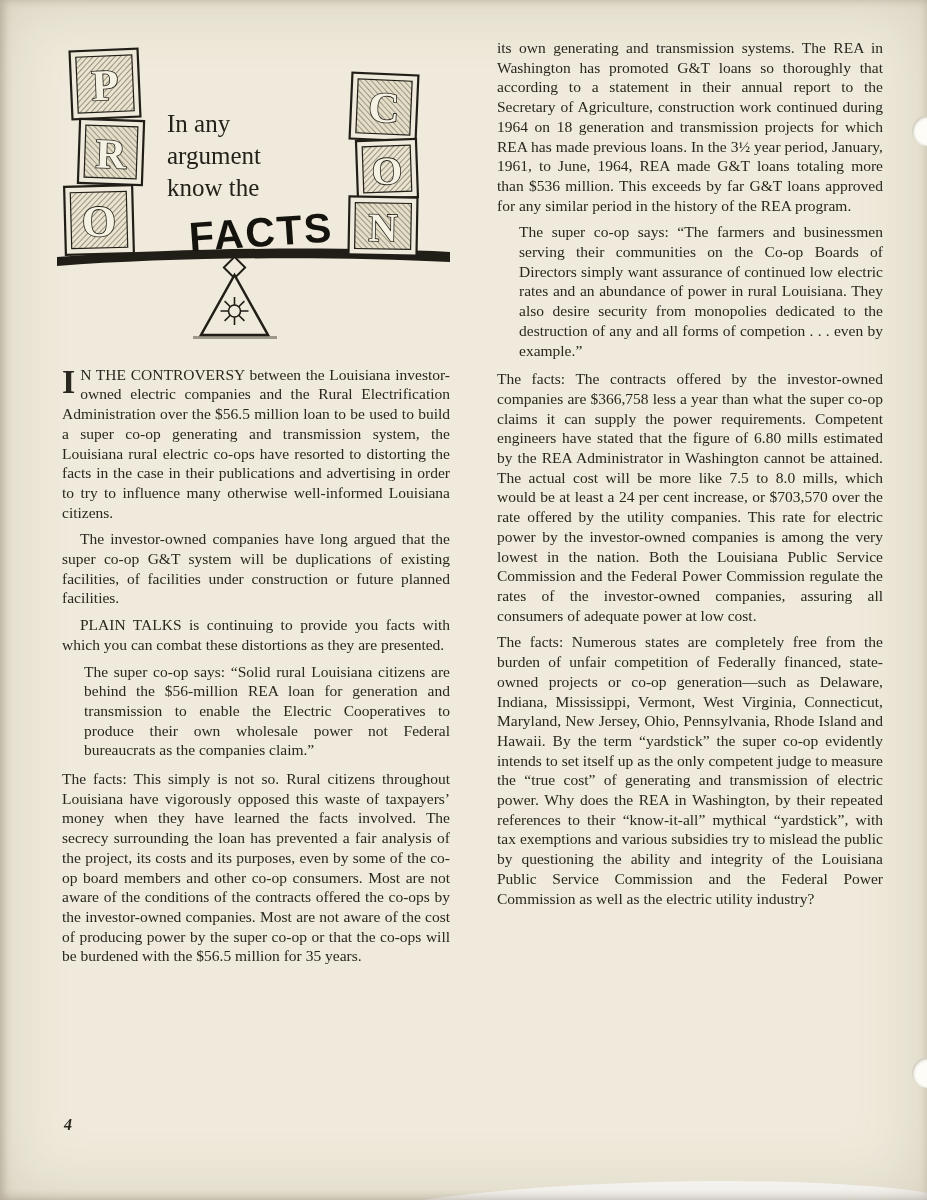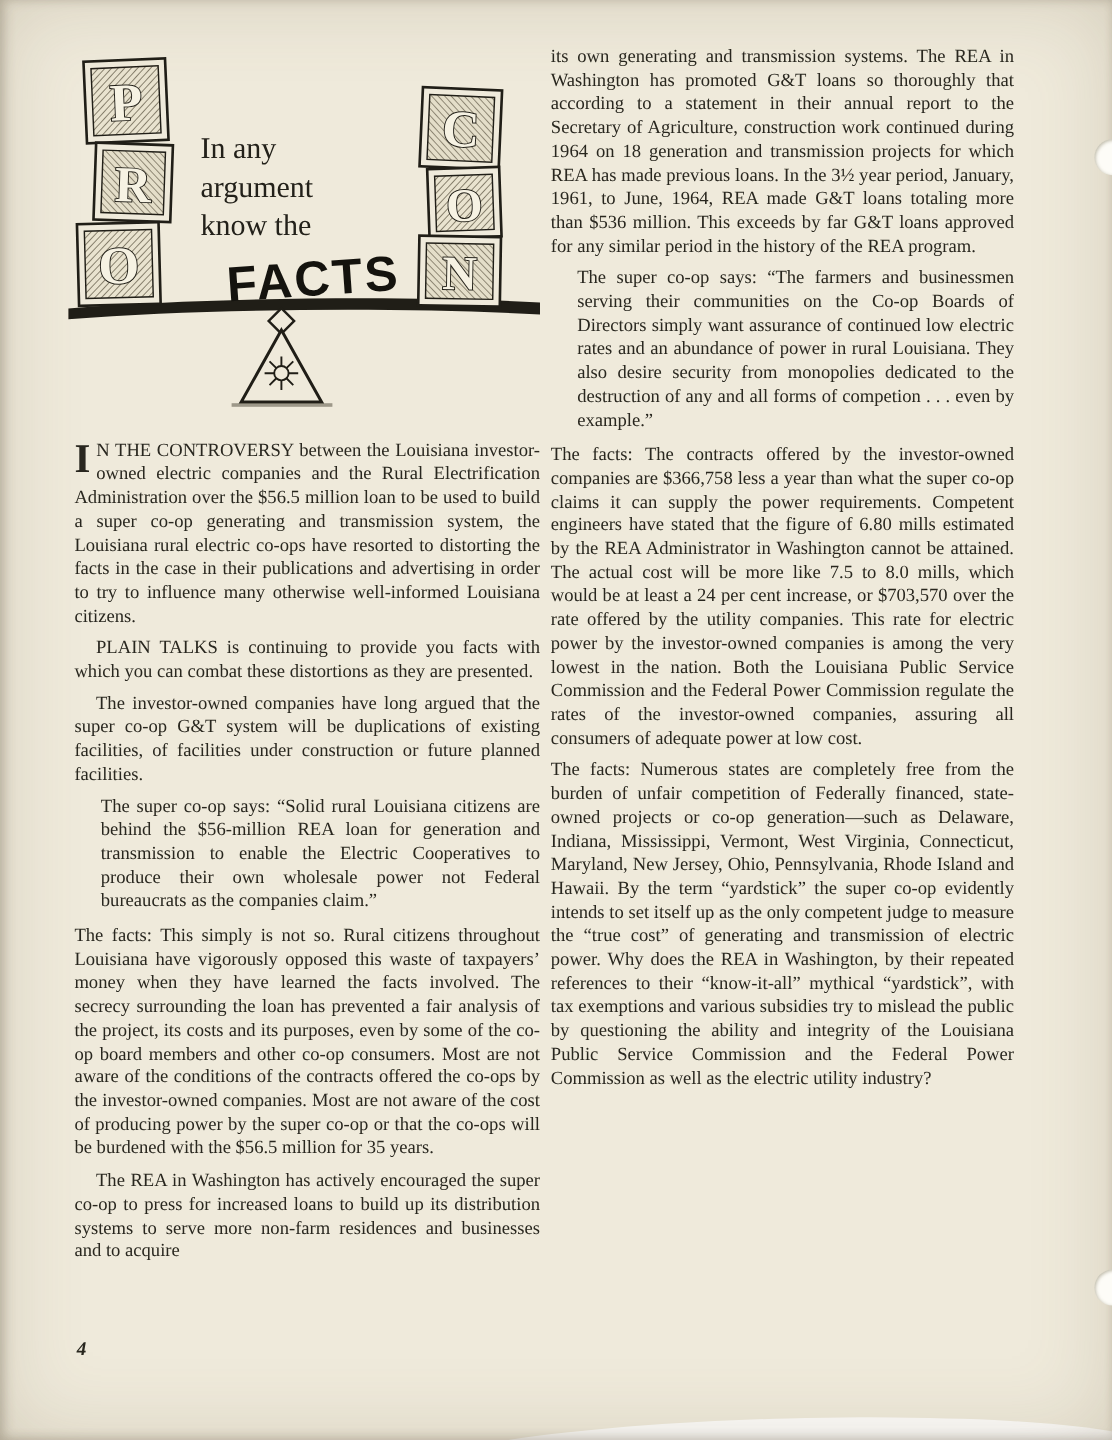--- a/index.html
+++ b/index.html
@@ -40,21 +40,21 @@
   }
   .column {
     position: absolute;
     top: 38px;
     font-size: 15.5px;
     line-height: 19.7px;
     text-align: justify;
     z-index: 2;
   }
   #left-col  { left: 62px;  width: 388px; }
-  #right-col { left: 459px; width: 386px; }
+  #right-col { left: 497px; width: 386px; }
   .illustration {
     margin: 6px 0 14px -7px;
   }
   p.para { margin: 0 0 7px 0; }
   p.first-indent { text-indent: 18px; }
   p.block-indent { margin-left: 22px; margin-bottom: 9px; }
   .lead-italic { }
   .dropcap {
     float: left;
     font-size: 34px;
@@ -145,25 +145,24 @@
         <text x="112" y="120" font-size="25">argument</text>
         <text x="112" y="152" font-size="25">know the</text>
       </g>
 
       <text class="facts" x="134" y="201" font-size="41" font-weight="bold" letter-spacing="2" transform="rotate(-4 225 190)" fill="#14130e">FACTS</text>
     </svg>
   </div>
 
   <div>
       <p class="para"><span class="dropcap">I</span><span class="lead-caps">N THE CONTROVERSY </span>between the Louisiana investor-owned electric companies and the Rural Electrification Administration over the $56.5 million loan to be used to build a super co-op generating and transmission system, the Louisiana rural electric co-ops have resorted to distorting the facts in the case in their publications and advertising in order to try to influence many otherwise well-informed Louisiana citizens.</p>
+      <p class="para first-indent">The investor-owned companies have long argued that the super co-op G&amp;T system will be duplications of existing facilities, of facilities under construction or future planned facilities.</p>
       <p class="para first-indent">PLAIN TALKS is continuing to provide you facts with which you can combat these distortions as they are presented.</p>
-      <p class="para first-indent">The investor-owned companies have long argued that the super co-op G&amp;T system will be duplications of existing facilities, of facilities under construction or future planned facilities.</p>
       <p class="para block-indent"><span class="lead-italic">The super co-op says: </span>“Solid rural Louisiana citizens are behind the $56-million REA loan for generation and transmission to enable the Electric Cooperatives to produce their own wholesale power not Federal bureaucrats as the companies claim.”</p>
       <p class="para"><span class="lead-italic">The facts: </span>This simply is not so. Rural citizens throughout Louisiana have vigorously opposed this waste of taxpayers’ money when they have learned the facts involved. The secrecy surrounding the loan has prevented a fair analysis of the project, its costs and its purposes, even by some of the co-op board members and other co-op consumers. Most are not aware of the conditions of the contracts offered the co-ops by the investor-owned companies. Most are not aware of the cost of producing power by the super co-op or that the co-ops will be burdened with the $56.5 million for 35 years.</p>
-      <p class="para first-indent">The REA in Washington has actively encouraged the super co-op to press for increased loans to build up its distribution systems to serve more non-farm residences and businesses and to acquire</p>
     </div>
 </div>
 
 <div class="column" id="right-col">
   <div>
       <p class="para">its own generating and transmission systems. The REA in Washington has promoted G&amp;T loans so thoroughly that according to a statement in their annual report to the Secretary of Agriculture, construction work continued during 1964 on 18 generation and transmission projects for which REA has made previous loans. In the 3½ year period, January, 1961, to June, 1964, REA made G&amp;T loans totaling more than $536 million. This exceeds by far G&amp;T loans approved for any similar period in the history of the REA program.</p>
       <p class="para block-indent"><span class="lead-italic">The super co-op says: </span>“The farmers and businessmen serving their communities on the Co-op Boards of Directors simply want assurance of continued low electric rates and an abundance of power in rural Louisiana. They also desire security from monopolies dedicated to the destruction of any and all forms of competion . . . even by example.”</p>
       <p class="para"><span class="lead-italic">The facts: </span>The contracts offered by the investor-owned companies are $366,758 less a year than what the super co-op claims it can supply the power requirements. Competent engineers have stated that the figure of 6.80 mills estimated by the REA Administrator in Washington cannot be attained. The actual cost will be more like 7.5 to 8.0 mills, which would be at least a 24 per cent increase, or $703,570 over the rate offered by the utility companies. This rate for electric power by the investor-owned companies is among the very lowest in the nation. Both the Louisiana Public Service Commission and the Federal Power Commission regulate the rates of the investor-owned companies, assuring all consumers of adequate power at low cost.</p>
       <p class="para"><span class="lead-italic">The facts: </span>Numerous states are completely free from the burden of unfair competition of Federally financed, state-owned projects or co-op generation—such as Delaware, Indiana, Mississippi, Vermont, West Virginia, Connecticut, Maryland, New Jersey, Ohio, Pennsylvania, Rhode Island and Hawaii. By the term “yardstick” the super co-op evidently intends to set itself up as the only competent judge to measure the “true cost” of generating and transmission of electric power. Why does the REA in Washington, by their repeated references to their “know-it-all” mythical “yardstick”, with tax exemptions and various subsidies try to mislead the public by questioning the ability and integrity of the Louisiana Public Service Commission and the Federal Power Commission as well as the electric utility industry?</p>
     </div>

